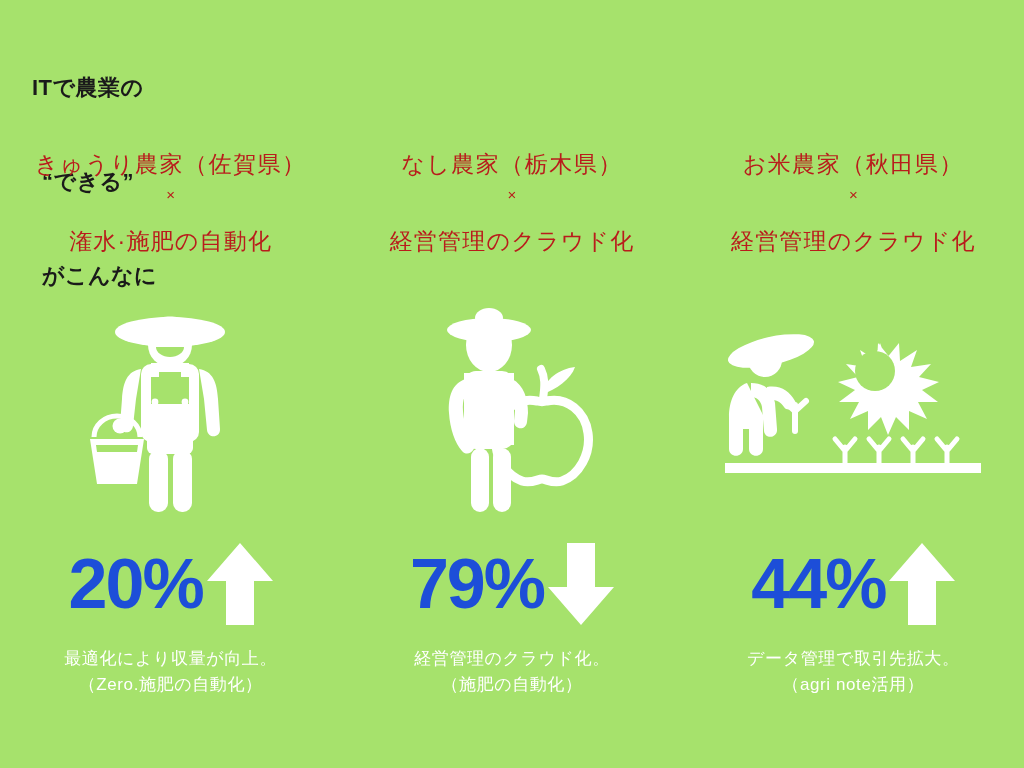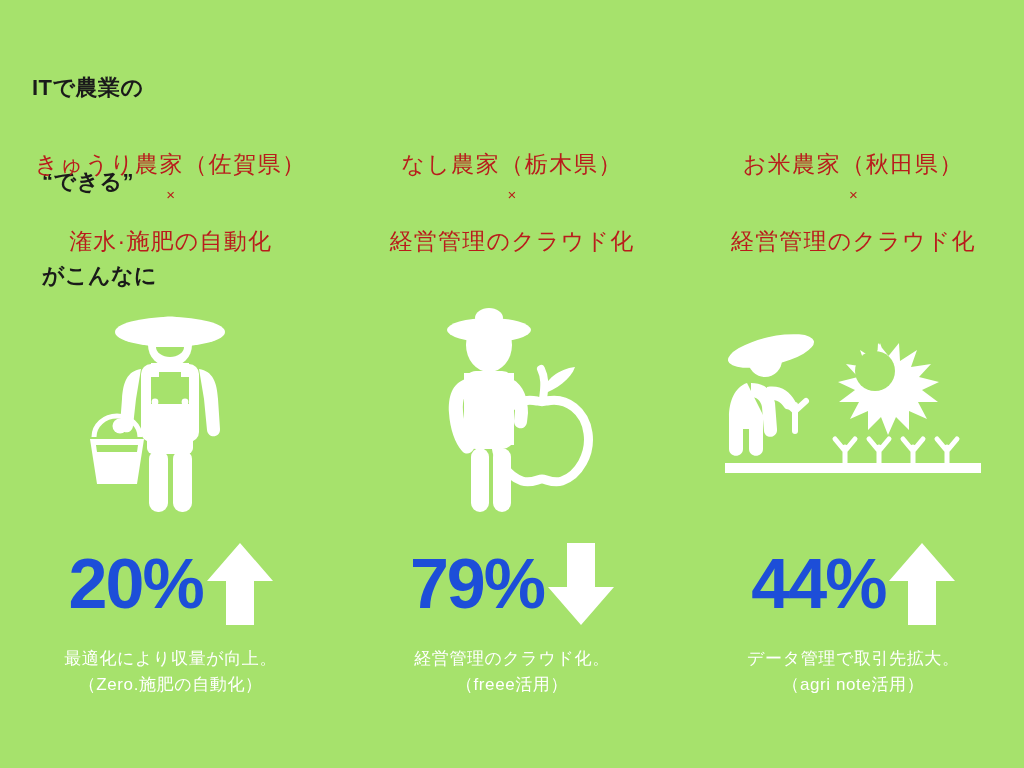--- a/index.html
+++ b/index.html
@@ -256,21 +256,21 @@
         <span class="stat-value">79%</span>
         <span class="stat-arrow">
           <svg width="66" height="82" viewBox="0 0 66 82" fill="#ffffff" aria-hidden="true">
             <path d="M33 82 L0 44 H19 V0 H47 V44 H66 Z"></path>
           </svg>
         </span>
       </div>
 
       <div class="caption">
         <span class="caption-line">経営管理のクラウド化。</span>
-        <span class="caption-line">（freee活用）</span>
+        <span class="caption-line">（施肥の自動化）</span>
       </div>
     </div>
 
     <div class="column">
       <div class="col-head">
         <div class="col-farm">お米農家（秋田県）</div>
         <div class="col-times">×</div>
         <div class="col-solution">経営管理のクラウド化</div>
       </div>
 

